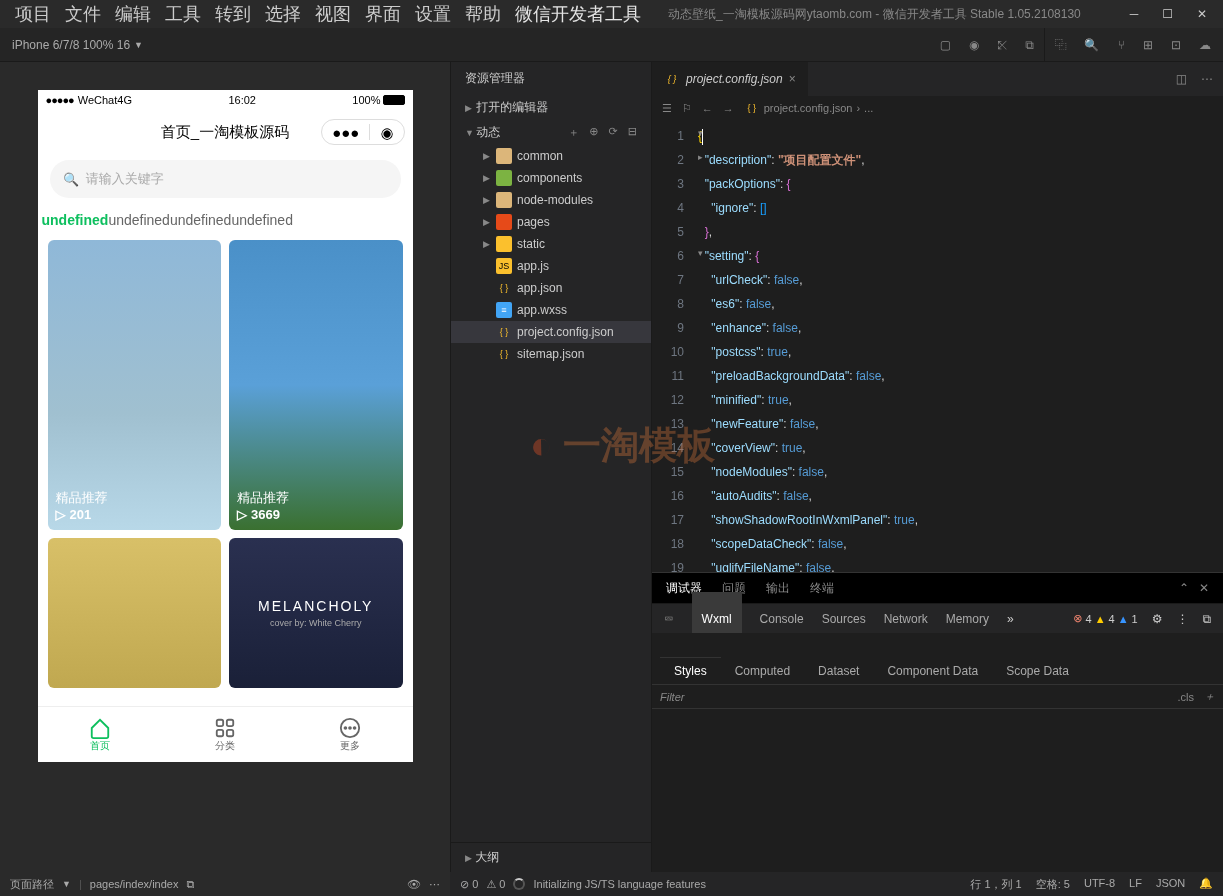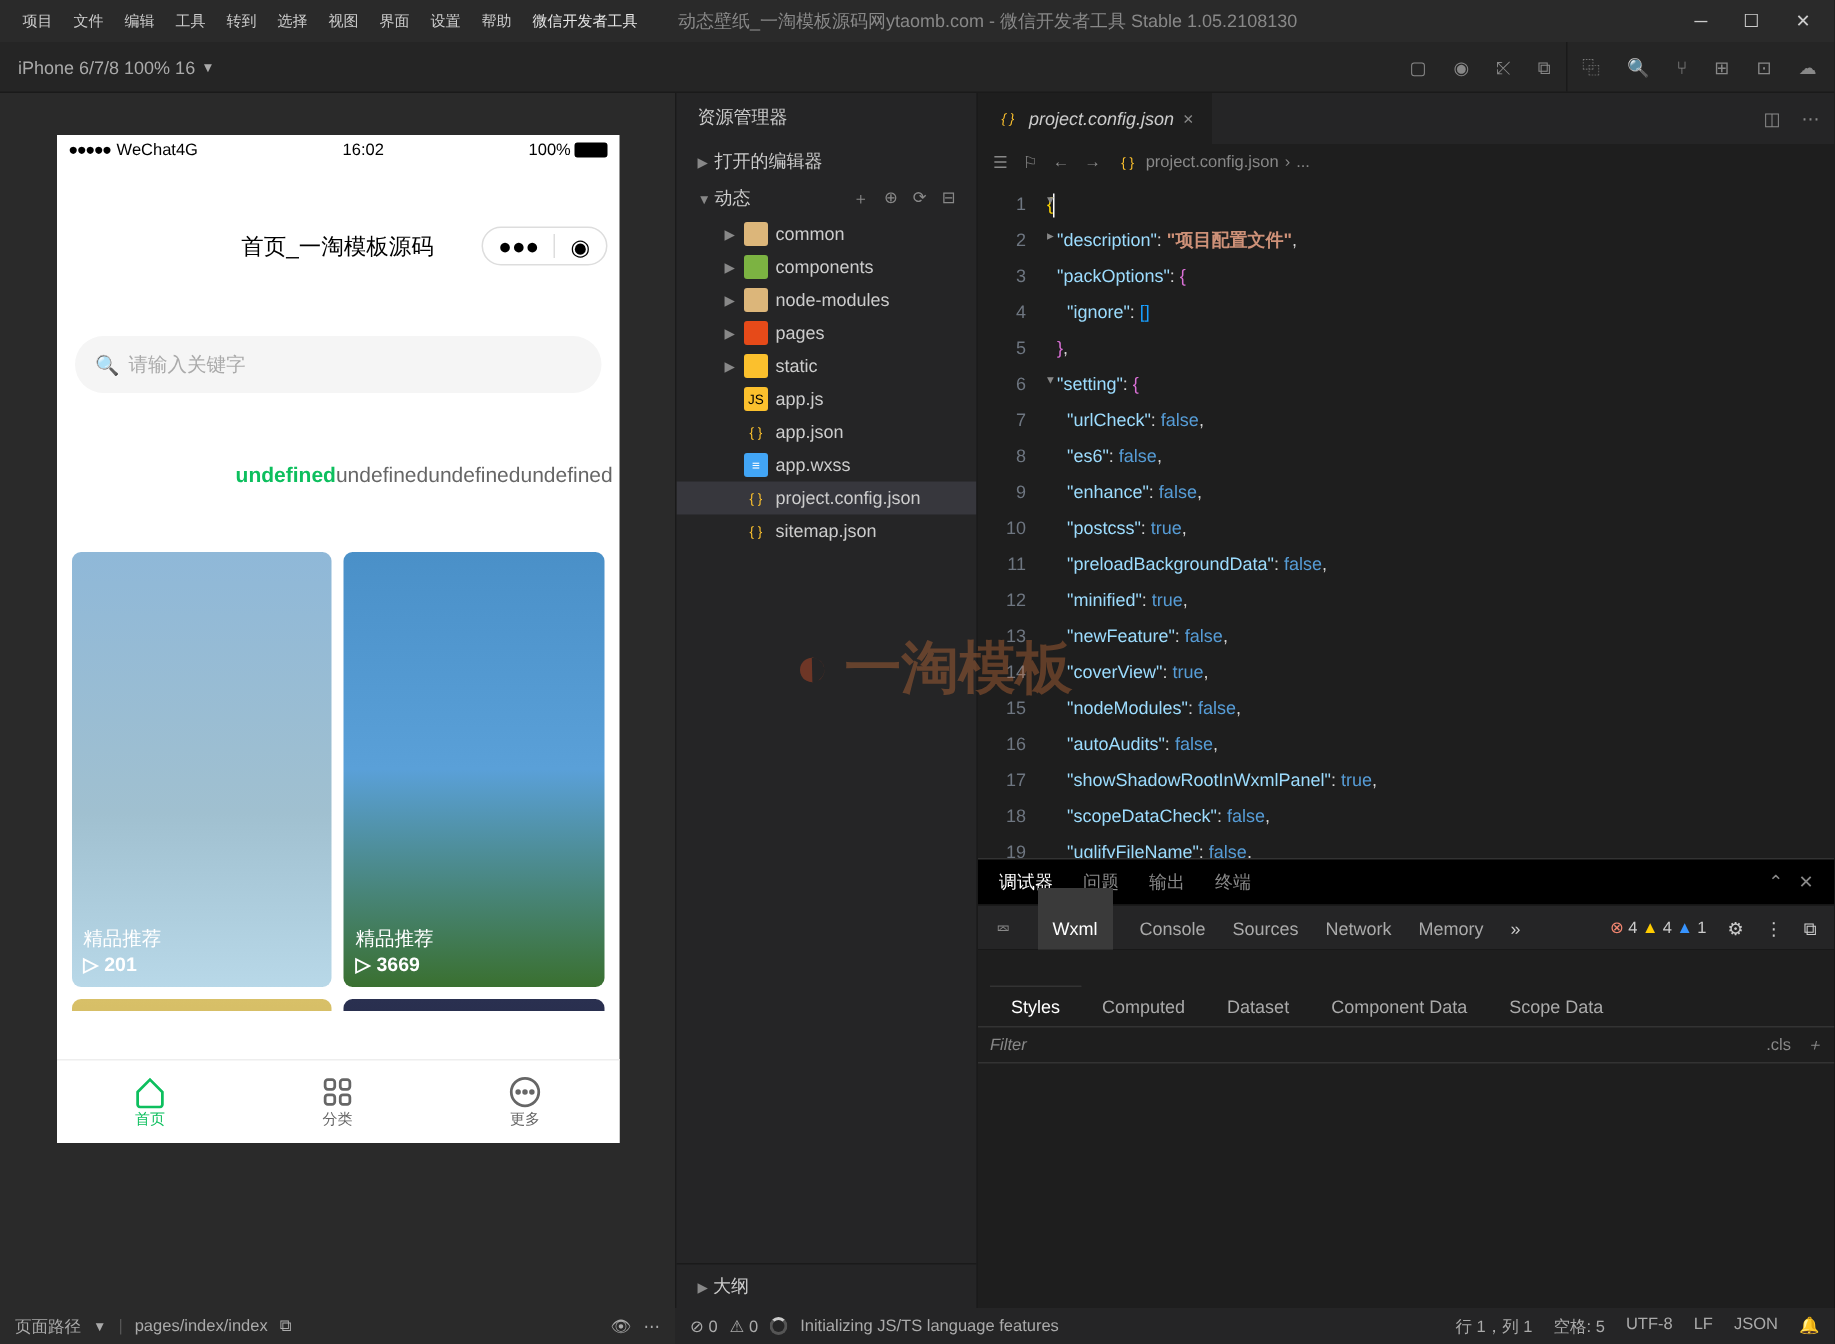--- a/index.html
+++ b/index.html
@@ -1,46 +1,46 @@
 <!DOCTYPE html>
 <html><head>
 <meta charset="utf-8">
 <style>
 * { margin: 0; padding: 0; box-sizing: border-box; font-family: -apple-system, "Microsoft YaHei", sans-serif; }
 body { background: #1e1e1e; color: #ccc; overflow: hidden; width: 1223px; height: 896px; font-size: 12px; }
 
 
 .titlebar { height: 28px; background: #2a2a2a; display: flex; align-items: center; padding: 0 8px; }
-.menu-item { color: #ccc; padding: 0 7px; cursor: pointer; font-size: 10px; }
+.menu-item { color: #ccc; padding: 0 7px; cursor: pointer; font-size: 18px; }
 .menu-item.special { color: #e5e5e5; }
 .title-text { color: #888; margin-left: 20px; font-size: 12px; }
 .window-controls { margin-left: auto; display: flex; gap: 24px; padding-right: 8px; }
 
 
 .toolbar { height: 34px; background: #252525; display: flex; align-items: center; padding: 0 12px; border-bottom: 1px solid #1a1a1a; }
 .device-info { color: #aaa; font-size: 12px; display: flex; align-items: center; gap: 4px; }
 .toolbar-icons { margin-left: auto; display: flex; gap: 18px; align-items: center; color: #888; }
 .toolbar-right { display: flex; gap: 18px; align-items: center; }
 
 
 .main { display: flex; height: calc(100% - 28px - 34px - 24px); }
 
 
 .simulator { width: 450px; background: #2a2a2a; display: flex; flex-direction: column; align-items: center; padding-top: 28px; }
-.phone { width: 375px; height: 672px; background: #fff; display: flex; flex-direction: column; gap: 32px; }
+.phone { width: 375px; height: 672px; background: #fff; display: flex; flex-direction: column; }
 .status-bar { height: 20px; display: flex; align-items: center; padding: 0 8px; font-size: 11px; color: #000; }
 .status-dots::before { content: "●●●●●"; letter-spacing: -1px; margin-right: 4px; }
 .status-center { flex: 1; text-align: center; }
 .status-right { display: flex; align-items: center; gap: 2px; }
 .battery { width: 22px; height: 10px; border: 1px solid #000; border-radius: 2px; position: relative; background: #000; }
 .nav-bar { height: 44px; display: flex; align-items: center; justify-content: center; position: relative; font-size: 15px; color: #000; }
 .capsule { position: absolute; right: 8px; display: flex; align-items: center; border: 1px solid #ddd; border-radius: 20px; padding: 4px 10px; gap: 10px; }
 .capsule span { width: 1px; height: 16px; background: #ddd; }
 .search-box { margin: 6px 12px; padding: 10px 14px; background: #f5f5f5; border-radius: 24px; display: flex; align-items: center; gap: 6px; color: #aaa; font-size: 13px; }
-.tabs { display: flex; justify-content: flex-end; padding: 8px 4px; }
+.tabs { display: flex; justify-content: flex-start; padding: 8px 4px; }
 .tab { color: #666; font-size: 14px; }
 .tab.active { color: #0dbf5e; font-weight: bold; }
 .content { flex: 1; padding: 4px 10px; overflow: hidden; }
 .grid { display: grid; grid-template-columns: 1fr 1fr; gap: 8px; }
 .card { height: 290px; border-radius: 6px; position: relative; color: #fff; overflow: hidden; }
 .card-info { position: absolute; bottom: 8px; left: 8px; font-size: 13px; }
 .play { display: flex; align-items: center; gap: 4px; font-weight: bold; }
 .card.c1 { background: linear-gradient(#8fb8d8, #a0c0d0 60%, #b8d8e8); }
 .card.c2 { background: linear-gradient(#4a90c8, #5aa0d8 50%, #3a7030); }
 .card.c3 { background: linear-gradient(#d8c068, #c0a850); height: 150px; }

